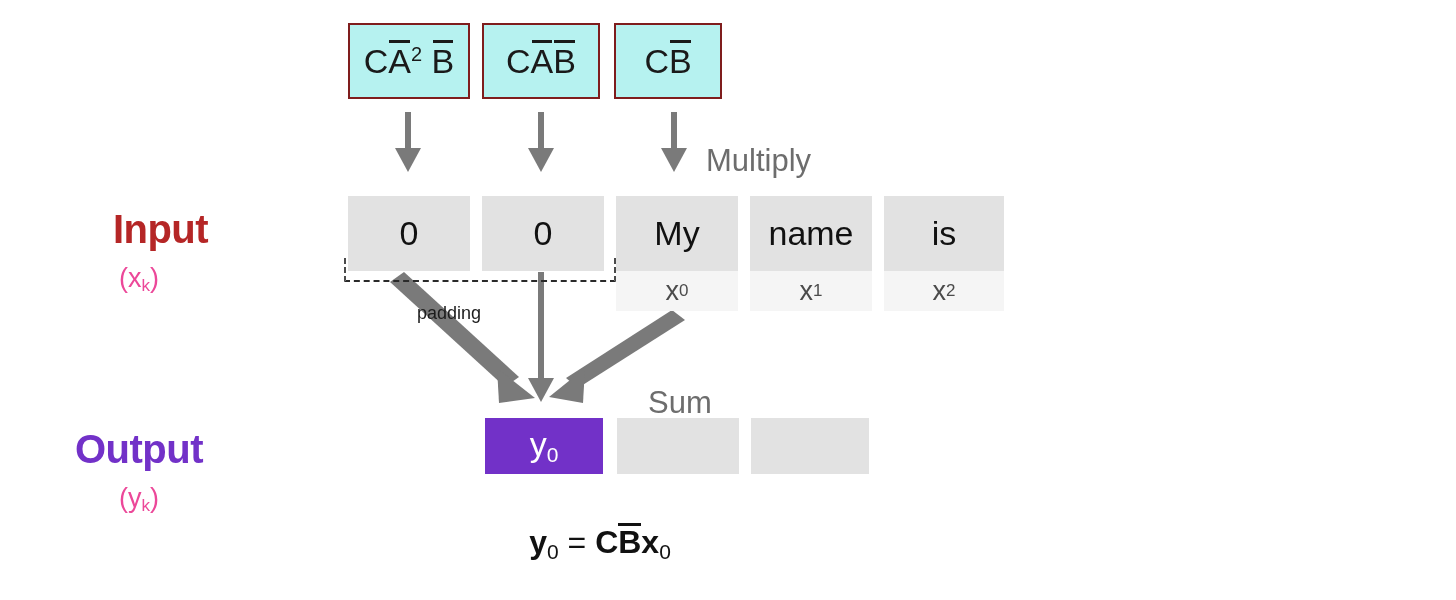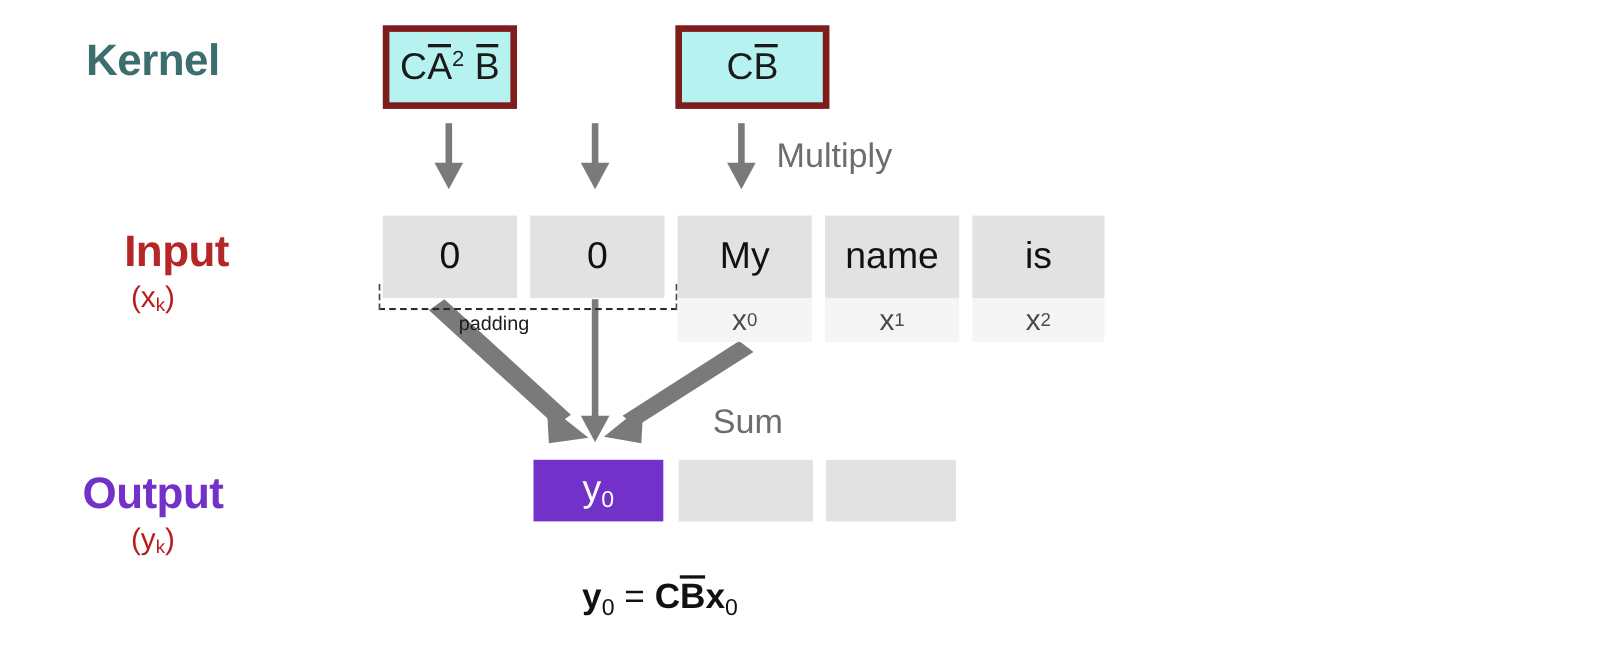--- a/index.html
+++ b/index.html
@@ -15,65 +15,66 @@
   
   .row-label{position:absolute;text-align:center;}
   .row-label .main{
     font-weight:bold;
     font-size:40px;
     line-height:46px;
     letter-spacing:-0.5px;
   }
   .row-label .sub{
     font-size:27px;
-    color:#b91c1c;
-    line-height:32px;
+    color:#ec4899;
+    line-height:48px;
     margin-top:2px;
     font-weight:400;
   }
   .row-label .sub .sb{font-size:17px;vertical-align:-4px;}
 
   #label-kernel{left:0;top:32px;width:278px;}
   #label-kernel .main{color:#3d6e6e;}
   #label-input{left:0;top:206px;width:278px;}
   #label-input .main{color:#b52626;padding-left:43px;}
   #label-output{left:0;top:426px;width:278px;}
   #label-output .main{color:#7231c8;}
 
   
   .kcell{
     position:absolute;
     top:23px;
     height:76px;
     background:#b6f2f0;
-    border:6px solid #7f1d1d;
+    border:2px solid #7f1d1d;
     box-sizing:border-box;
     display:flex;align-items:center;justify-content:center;
     font-size:34px;
     color:#1a1a1a;
     letter-spacing:0px;
   }
   .kcell .ov{position:relative;display:inline-block;}
   .kcell .ov::before{
     content:"";position:absolute;left:1px;right:1px;top:-2px;
     height:3px;background:#1a1a1a;
   }
   .kcell sup{font-size:20px;vertical-align:super;line-height:0;}
 
   #k0{left:348px;width:122px;}
   #k1{left:482px;width:118px;}
-  #k2{left:614px;width:140px;}
+  #k2{left:614px;width:108px;}
 
   
   #arrows{position:absolute;left:0;top:0;width:1456px;height:600px;}
 
   .arrow-note{
     position:absolute;
     font-size:31px;
     color:#6d6d6d;
+    margin-top:19px;
   }
   #note-multiply{left:706px;top:124px;}
   #note-sum{left:648px;top:366px;}
   #note-padding{left:417px;top:284px;font-size:18px;color:#1c1c1c;}
 
   
   .icell{
     position:absolute;
     top:196px;
     height:75px;
@@ -144,36 +145,36 @@
   #formula .ov::before{
     content:"";position:absolute;left:0px;right:0px;top:-1px;
     height:3px;background:#111111;
   }
 </style>
 </head>
 <body>
 
 <div id="stage">
 
-  <div class="row-label" id="label-kernel">
-    <div class="main">Kernel</div>
-  </div>
 
   <div class="row-label" id="label-input">
     <div class="main">Input</div>
     <div class="sub"><span>(x</span><span class="sb">k</span><span>)</span></div>
   </div>
 
   <div class="row-label" id="label-output">
     <div class="main">Output</div>
     <div class="sub"><span>(y</span><span class="sb">k</span><span>)</span></div>
   </div>
 
   <div class="kcell" id="k0">
     <span>C<span class="ov">A</span><sup>2</sup>&nbsp;<span class="ov">B</span></span>
+  </div>
+  <div class="kcell" id="k1">
+    <span>C<span class="ov">A</span><span class="ov">B</span></span>
   </div>
   <div class="kcell" id="k2">
     <span>C<span class="ov">B</span></span>
   </div>
 
   <svg id="arrows" viewBox="0 0 1456 600" xmlns="http://www.w3.org/2000/svg">
 
     <g fill="#7a7a7a" stroke="none">
       <rect x="405" y="112" width="6" height="38"></rect>
       <polygon points="395,148 421,148 408,172"></polygon>

